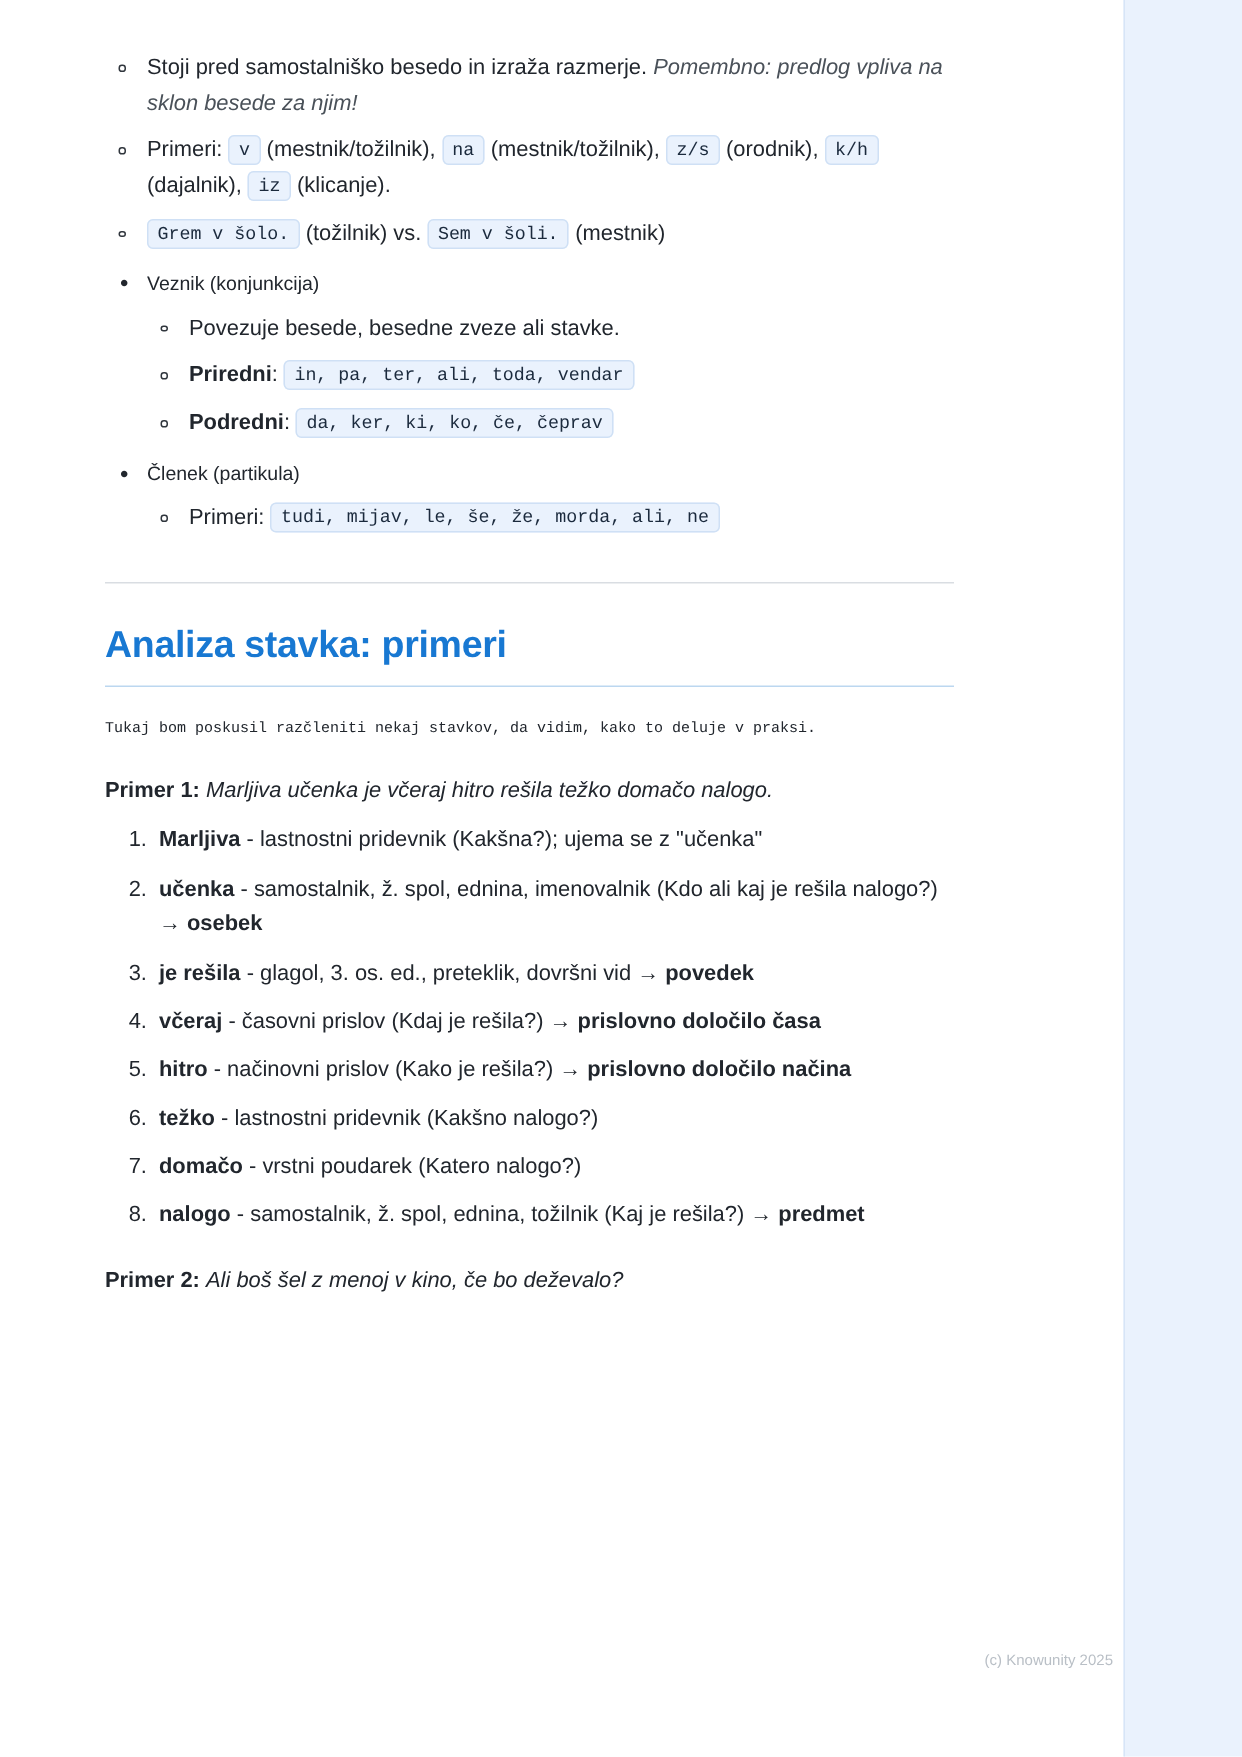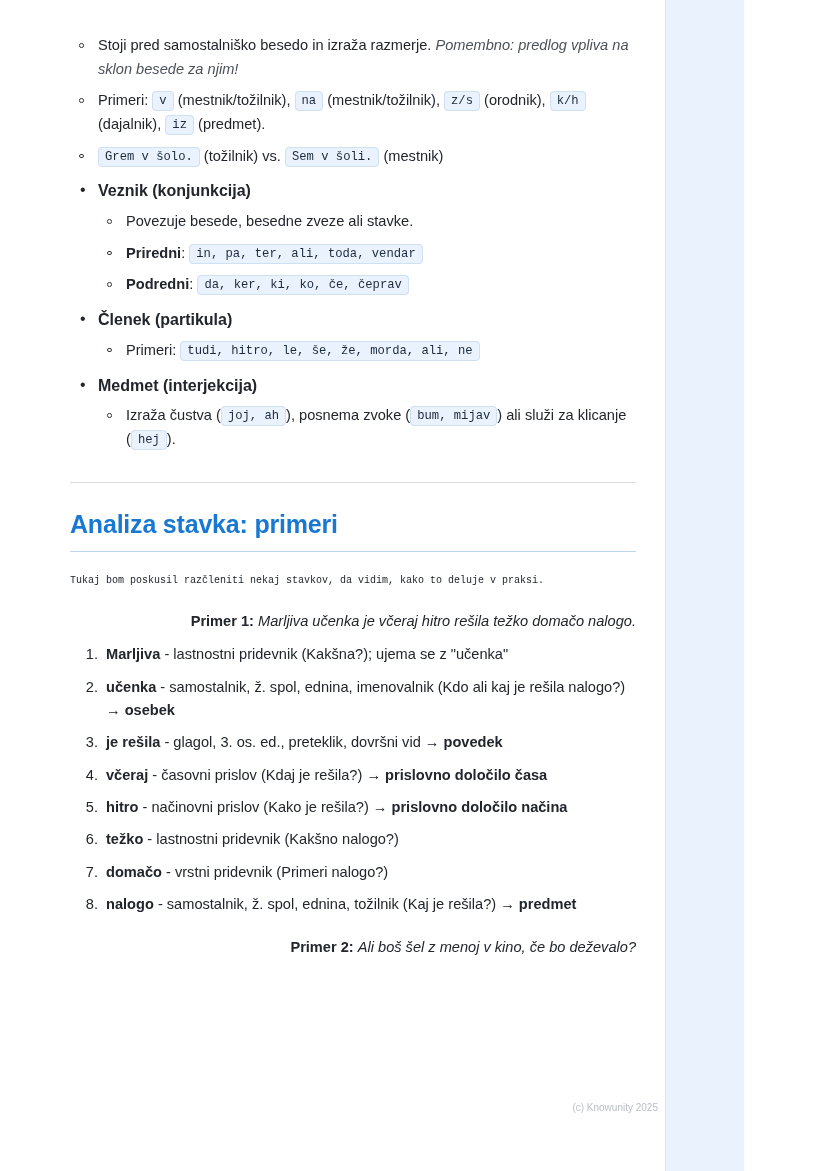--- a/index.html
+++ b/index.html
@@ -10,21 +10,21 @@
     width: 828px;
     height: 1171px;
     background: #ffffff;
     font-family: "Liberation Sans", sans-serif;
     color: #1f2328;
     overflow: hidden;
     position: relative;
   }
   .page {
     position: relative;
-    width: 744px;
+    width: 828px;
     height: 1171px;
     box-sizing: border-box;
     padding: 28px 52px 0 70px;
   }
   .right-rail {
     position: absolute;
     top: 0;
     right: 0;
     width: 78px;
     height: 1171px;
@@ -76,22 +76,22 @@
     left: 9px;
     top: 9px;
     width: 4.5px;
     height: 4.5px;
     border: 1.2px solid #30363d;
     border-radius: 50%;
     box-sizing: border-box;
     background: transparent;
   }
   .hdr {
-    font-weight: bold;
-    font-size: 16px;
+    font-weight: normal;
+    font-size: 13px;
   }
   .strong {
     font-weight: bold;
   }
   em, .ital {
     font-style: italic;
   }
   .note-ital {
     font-style: italic;
     color: #4a5159;
@@ -135,21 +135,20 @@
   p.body {
     margin: 0 0 20px 0;
     text-align: justify;
     font-size: 10px;
     line-height: 1.78;
     font-family: Liberation Mono, monospace;
   }
   p.example-label {
     margin: 0 0 10px 0;
     font-size: 14.6px;
-    text-align: right;
   }
 
   
   ol.analysis {
     margin: 0 0 20px 0;
     padding-left: 32px;
   }
   ol.analysis > li {
     margin-bottom: 9px;
     padding-left: 4px;
@@ -189,21 +188,21 @@
         <span>Primeri:</span>
         <code>v</code>
         <span>(mestnik/tožilnik),</span>
         <code>na</code>
         <span>(mestnik/tožilnik),</span>
         <code>z/s</code>
         <span>(orodnik),</span>
         <code>k/h</code>
         <span>(dajalnik),</span>
         <code>iz</code>
-        <span>(predmet).</span>
+        <span>(klicanje).</span>
       </li>
       <li>
         <code>Grem v šolo.</code>
         <span>(tožilnik)</span>
         <span>vs.</span>
         <code>Sem v šoli.</code>
         <span>(mestnik)</span>
       </li>
     </ul>
 
@@ -223,33 +222,25 @@
             <code>da, ker, ki, ko, če, čeprav</code>
           </li>
         </ul>
       </li>
 
       <li class="bulleted">
         <span class="hdr">Členek (partikula)</span>
         <ul class="lvl2">
           <li>
             <span>Primeri:</span>
-            <code>tudi, hitro, le, še, že, morda, ali, ne</code>
+            <code>tudi, mijav, le, še, že, morda, ali, ne</code>
           </li>
         </ul>
       </li>
 
-      <li class="bulleted">
-        <span class="hdr">Medmet (interjekcija)</span>
-        <ul class="lvl2">
-          <li>
-            <span>Izraža čustva (</span><code>joj, ah</code><span>), posnema zvoke (</span><code>bum, mijav</code><span>) ali služi za klicanje (</span><code>hej</code><span>).</span>
-          </li>
-        </ul>
-      </li>
     </ul>
 
     <hr class="divider">
 
     <h2 class="section-title">Analiza stavka: primeri</h2>
     <hr class="title-rule">
 
     <p class="body">Tukaj bom poskusil razčleniti nekaj stavkov, da vidim, kako to deluje v praksi.</p>
 
     <p class="example-label">
@@ -270,21 +261,21 @@
       <li>
         <span class="strong">včeraj</span><span> - časovni prislov (Kdaj je rešila?) </span><span class="arrow">→ </span><span class="strong">prislovno določilo časa</span>
       </li>
       <li>
         <span class="strong">hitro</span><span> - načinovni prislov (Kako je rešila?) </span><span class="arrow">→ </span><span class="strong">prislovno določilo načina</span>
       </li>
       <li>
         <span class="strong">težko</span><span> - lastnostni pridevnik (Kakšno nalogo?)</span>
       </li>
       <li>
-        <span class="strong">domačo</span><span> - vrstni pridevnik (Primeri nalogo?)</span>
+        <span class="strong">domačo</span><span> - vrstni poudarek (Katero nalogo?)</span>
       </li>
       <li>
         <span class="strong">nalogo</span><span> - samostalnik, ž. spol, ednina, tožilnik (Kaj je rešila?) </span><span class="arrow">→ </span><span class="strong">predmet</span>
       </li>
     </ol>
 
     <p class="example-label">
       <span class="strong">Primer 2:</span>
       <em>Ali boš šel z menoj v kino, če bo deževalo?</em>
     </p>

